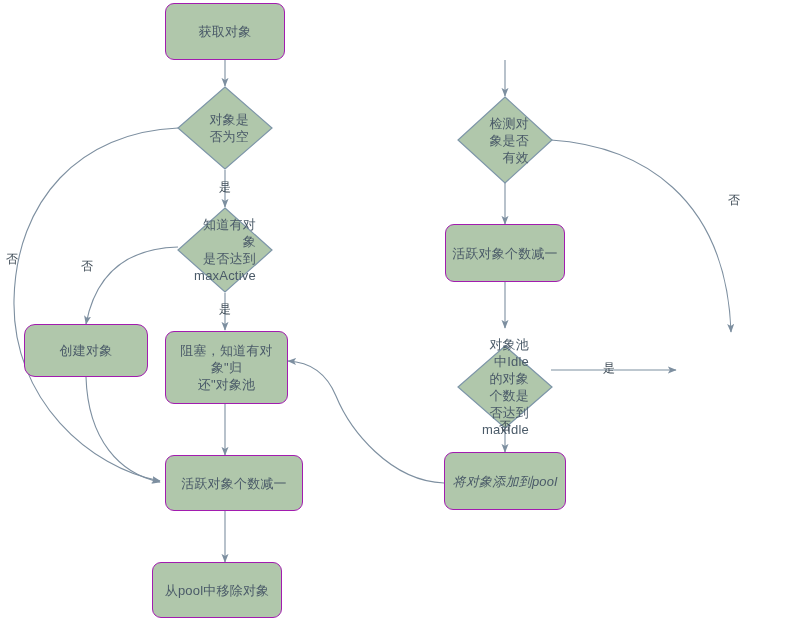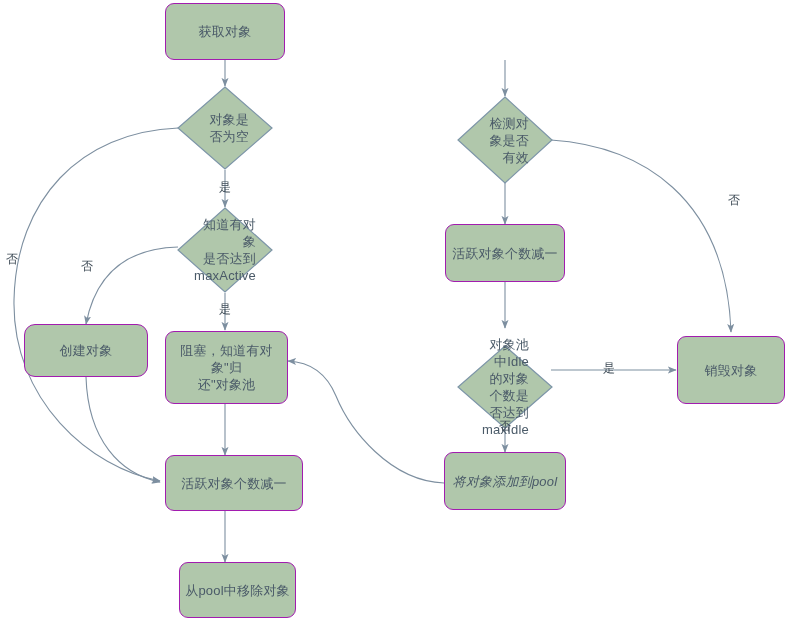--- a/index.html
+++ b/index.html
@@ -141,21 +141,21 @@
 maxActive</div>
   </div>
 
   <div class="node box" style="left:24px; top:324px; width:124px; height:53px;border-radius:11px;">创建对象</div>
 
   <div class="node box" style="left:165px; top:331px; width:123px; height:73px;">阻塞，知道有对象"归
 还"对象池</div>
 
   <div class="node box" style="left:165px; top:455px; width:138px; height:56px;">活跃对象个数减一</div>
 
-  <div class="node box" style="left:179px; top:562px; width:117px; height:56px;">从pool中移除对象</div>
+  <div class="node box" style="left:152px; top:562px; width:130px; height:56px;">从pool中移除对象</div>
 
 
   <div class="diamond-wrap" style="left:457px; top:96px; width:96px; height:88px;">
     <svg class="diamond-shape" viewBox="0 0 96 88" xmlns="http://www.w3.org/2000/svg" preserveAspectRatio="none">
       <polygon points="48,1 95,44 48,87 1,44" fill="#b0c7ab" stroke="#7d95a8" stroke-width="1.2"></polygon>
     </svg>
     <div class="diamond-label">检测对象是否
 有效</div>
   </div>
 
@@ -166,21 +166,20 @@
       <polygon points="48,1 95,42 48,83 1,42" fill="#b0c7ab" stroke="#7d95a8" stroke-width="1.2"></polygon>
     </svg>
     <div class="diamond-label">对象池中Idle
 的对象个数是
 否达到
 maxIdle</div>
   </div>
 
   <div class="node box" style="left:444px; top:452px; width:122px; height:58px;font-style:italic;">将对象添加到pool</div>
 
-  <div class="node box" style="left:677px; top:336px; width:108px; height:68px;">销毁对象</div>
 
   <div class="edge-label" style="left:219px; top:180px;">是</div>
 
   <div class="edge-label" style="left:6px; top:252px;">否</div>
 
   <div class="edge-label" style="left:219px; top:302px;">是</div>
 
   <div class="edge-label" style="left:81px; top:259px;">否</div>
 
   <div class="edge-label" style="left:728px; top:193px;">否</div>

